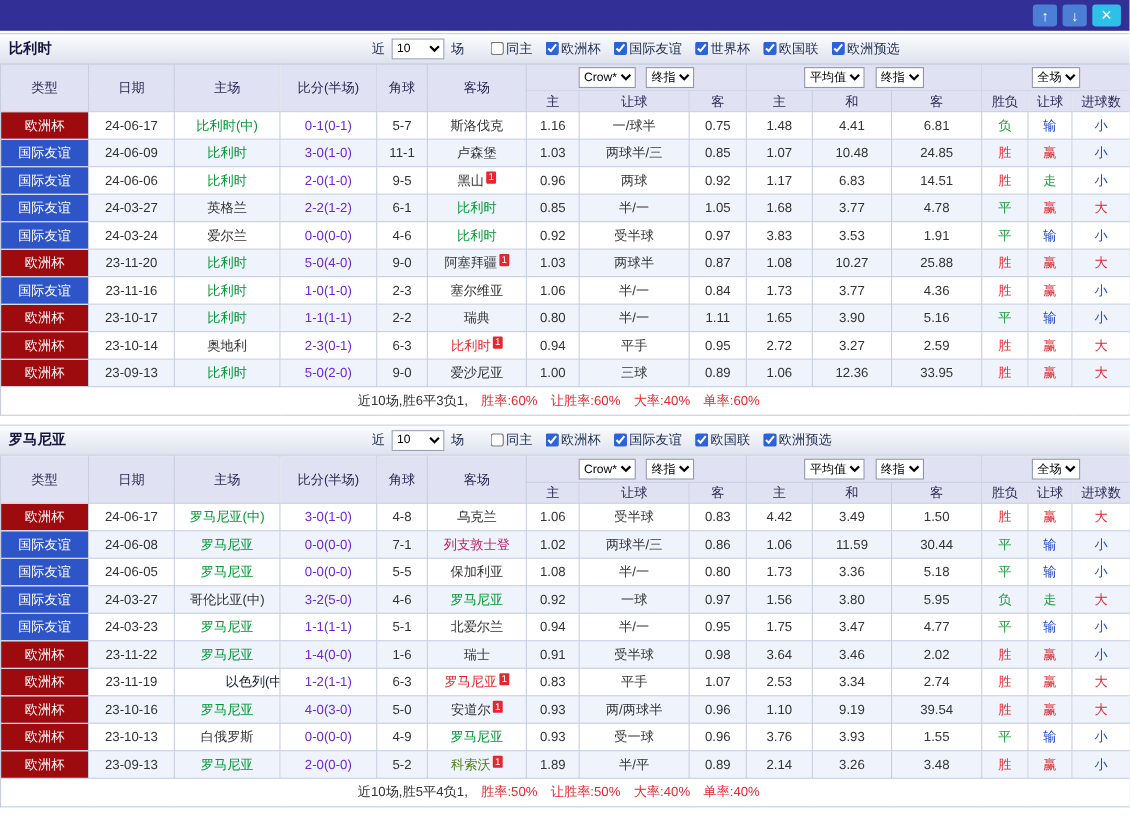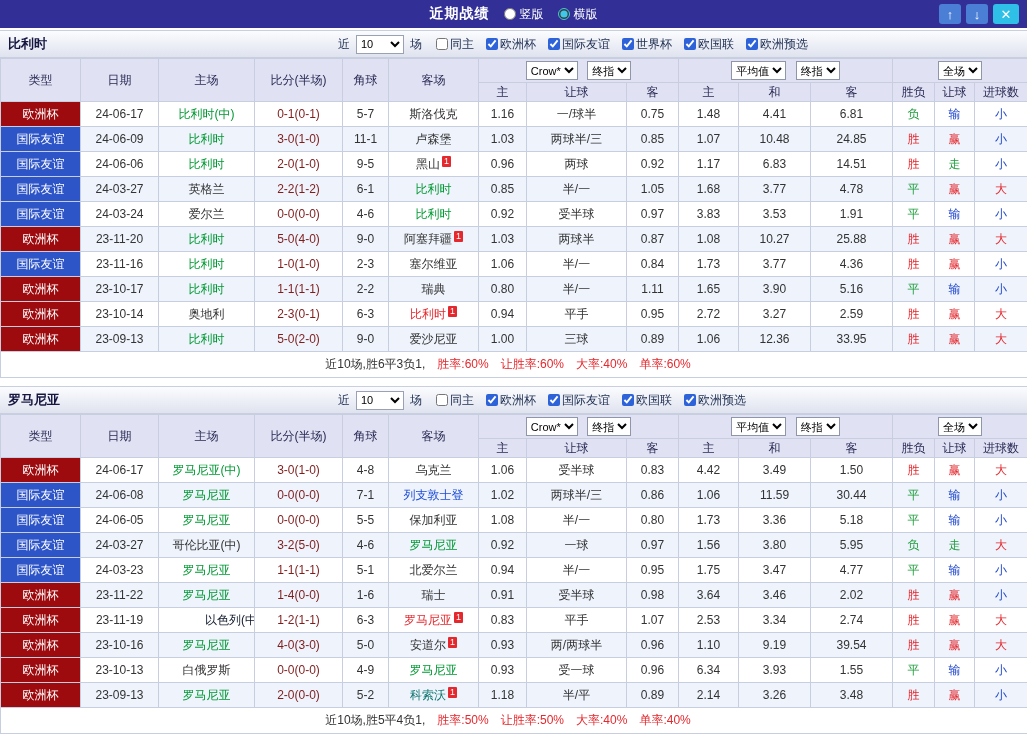--- a/index.html
+++ b/index.html
@@ -17,56 +17,45 @@
         font-size:13px;font-weight:bold;cursor:pointer;}
   .wbtn.up,.wbtn.down{background:#4b7fd6;}
   .wbtn.close{background:#2fc0e8;width:26px;font-size:13px;}
 
   
   .filterbar{height:28px;background:linear-gradient(#fbfcfe,#dfe3ef);border-top:1px solid #c9cfdf;
              border-bottom:1px solid #c9cfdf;display:flex;align-items:center;padding:0 8px;color:#1c2c50;}
   .team-title{font-weight:bold;font-size:13px;color:#15153f;width:150px;}
   .filters{display:flex;align-items:center;gap:6px;margin-left:180px;}
   .filters select{height:19px;font-size:11px;border:1px solid #9aa1b4;background:#fff;width:48px;}
-  .cbs{display:flex;align-items:center;gap:12px;margin-left:8px;}
+  .cbs{display:flex;align-items:center;gap:12px;margin-left:18px;}
   .cb{display:flex;align-items:center;gap:2px;cursor:pointer;}
   .cb input{accent-color:#2d62d9;margin:0;width:12px;height:12px;}
 
   
   table{border-collapse:collapse;table-layout:fixed;width:1027px;}
   th,td{border:1px solid #c6cee0;text-align:center;padding:0 2px;white-space:nowrap;overflow:hidden;
         height:25px;font-weight:normal;}
   thead th{background:#e0e2f3;color:#2a2a55;}
   thead tr.ctrl-row th{height:24px;}
   thead tr.sub-row th{height:19px;}
   .ctrl select{height:19px;font-size:11px;border:1px solid #8f96aa;background:#fff;margin:0 3px;}
   tbody tr:nth-child(even) td{background:#eef3fc;}
   .type-cell{color:#fff;}
-  .score{color:#7f1d1d;cursor:pointer;text-align:right;}
+  .score{color:#6d28d9;cursor:pointer;text-align:right;}
   .team{cursor:pointer;}
   .redcard{display:inline-block;background:#e4282d;color:#fff;font-size:9px;line-height:11px;
            padding:0 2px;margin-left:2px;vertical-align:4px;border-radius:1px;}
   tfoot td{height:26px;background:#fff;}
   .section{margin-bottom:8px;}
 </style>
 </head>
 <body>
 
 <div class="topbar">
-  <div class="topbar-center">
-    <span class="page-title">近期战绩</span>
-    <label class="radio">
-      <input type="radio" name="layout" style="">
-      <span>竖版</span>
-    </label>
-    <label class="radio">
-      <input type="radio" name="layout" checked="" style="">
-      <span>横版</span>
-    </label>
-  </div>
   <div class="win-btns">
     <div class="wbtn up">↑</div>
     <div class="wbtn down">↓</div>
     <div class="wbtn close">✕</div>
   </div>
 </div>
 
 <div class="section">
   <div class="filterbar">
     <span class="team-title">比利时</span>
@@ -430,21 +419,21 @@
           <td style="color: rgb(228, 40, 45);">胜</td>
           <td style="color: rgb(228, 40, 45);">赢</td>
           <td style="color: rgb(228, 40, 45);">大</td>
         </tr>
         <tr>
           <td class="type-cell" style="background: rgb(45, 85, 200);">国际友谊</td>
           <td>24-06-08</td>
           <td><span class="team" style="color: rgb(0, 153, 51);">罗马尼亚</span></td>
           <td><span class="score">0-0(0-0)</span></td>
           <td>7-1</td>
-          <td><span class="team" style="color: #1d4ed8;">列支敦士登</span></td>
+          <td><span class="team" style="color: #be185d;">列支敦士登</span></td>
           <td>1.02</td>
           <td>两球半/三</td>
           <td>0.86</td>
           <td>1.06</td>
           <td>11.59</td>
           <td>30.44</td>
           <td style="color: rgb(31, 158, 60);">平</td>
           <td style="color: rgb(31, 70, 204);">输</td>
           <td style="color: rgb(31, 70, 204);">小</td>
         </tr>
@@ -553,35 +542,35 @@
         <tr>
           <td class="type-cell" style="background: rgb(158, 11, 15);">欧洲杯</td>
           <td>23-10-13</td>
           <td><span class="team" style="color: rgb(51, 51, 51);">白俄罗斯</span></td>
           <td><span class="score">0-0(0-0)</span></td>
           <td>4-9</td>
           <td><span class="team" style="color: rgb(0, 153, 51);">罗马尼亚</span></td>
           <td>0.93</td>
           <td>受一球</td>
           <td>0.96</td>
-          <td>6.34</td>
+          <td>3.76</td>
           <td>3.93</td>
           <td>1.55</td>
           <td style="color: rgb(31, 158, 60);">平</td>
           <td style="color: rgb(31, 70, 204);">输</td>
           <td style="color: rgb(31, 70, 204);">小</td>
         </tr>
         <tr>
           <td class="type-cell" style="background: rgb(158, 11, 15);">欧洲杯</td>
           <td>23-09-13</td>
           <td><span class="team" style="color: rgb(0, 153, 51);">罗马尼亚</span></td>
           <td><span class="score">2-0(0-0)</span></td>
           <td>5-2</td>
-          <td><span class="team" style="color: #0f766e;">科索沃</span><span class="redcard">1</span></td>
-          <td>1.18</td>
+          <td><span class="team" style="color: #4d7c0f;">科索沃</span><span class="redcard">1</span></td>
+          <td>1.89</td>
           <td>半/平</td>
           <td>0.89</td>
           <td>2.14</td>
           <td>3.26</td>
           <td>3.48</td>
           <td style="color: rgb(228, 40, 45);">胜</td>
           <td style="color: rgb(228, 40, 45);">赢</td>
           <td style="color: rgb(31, 70, 204);">小</td>
         </tr>
       </tbody>

